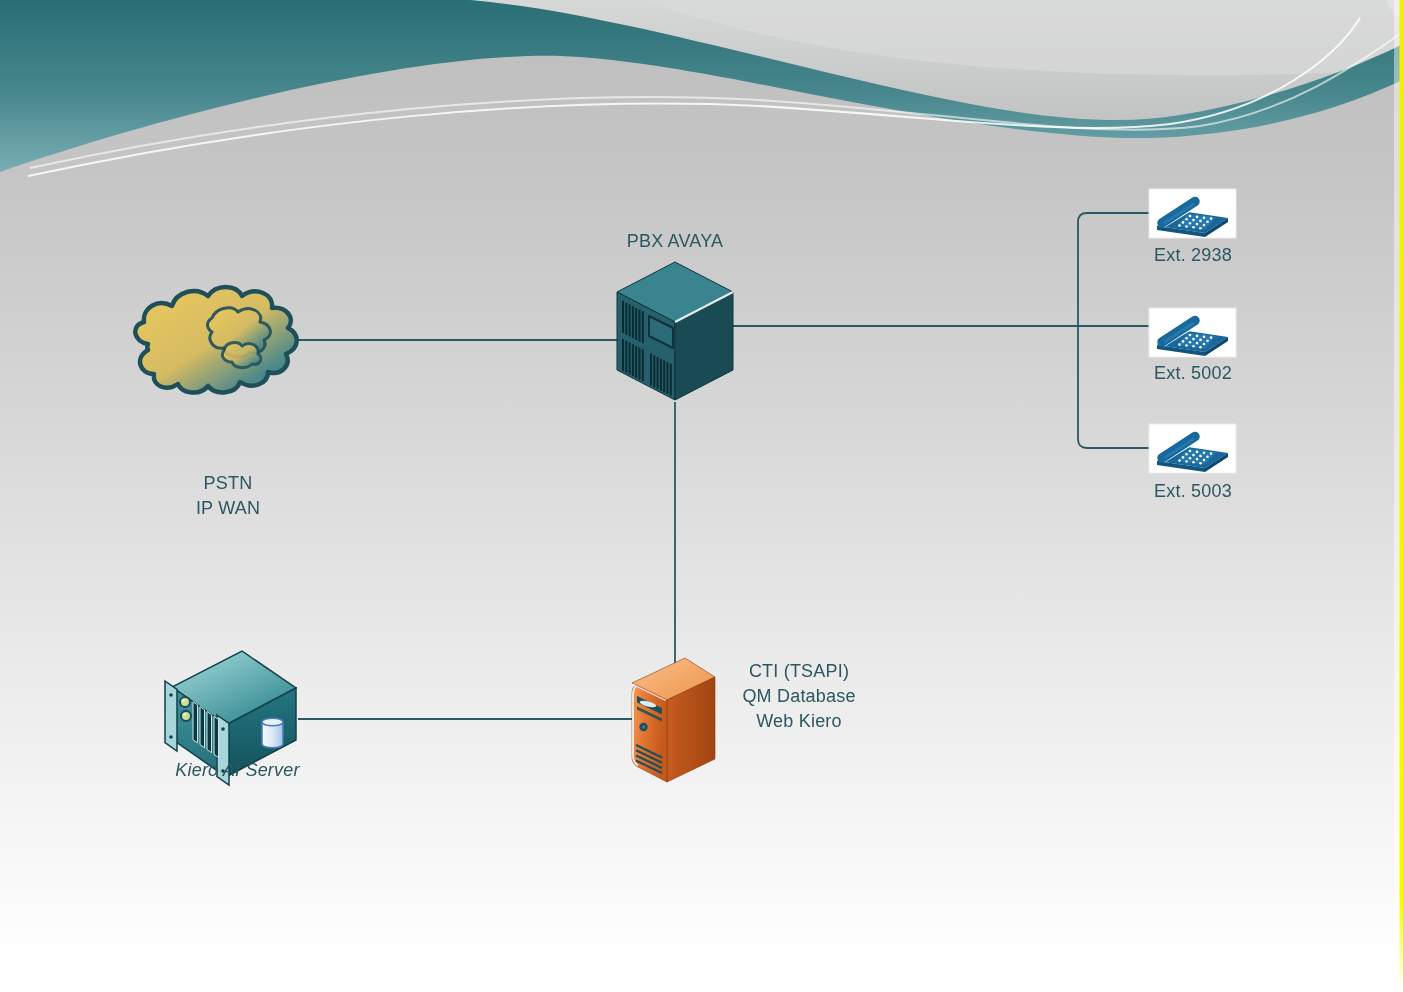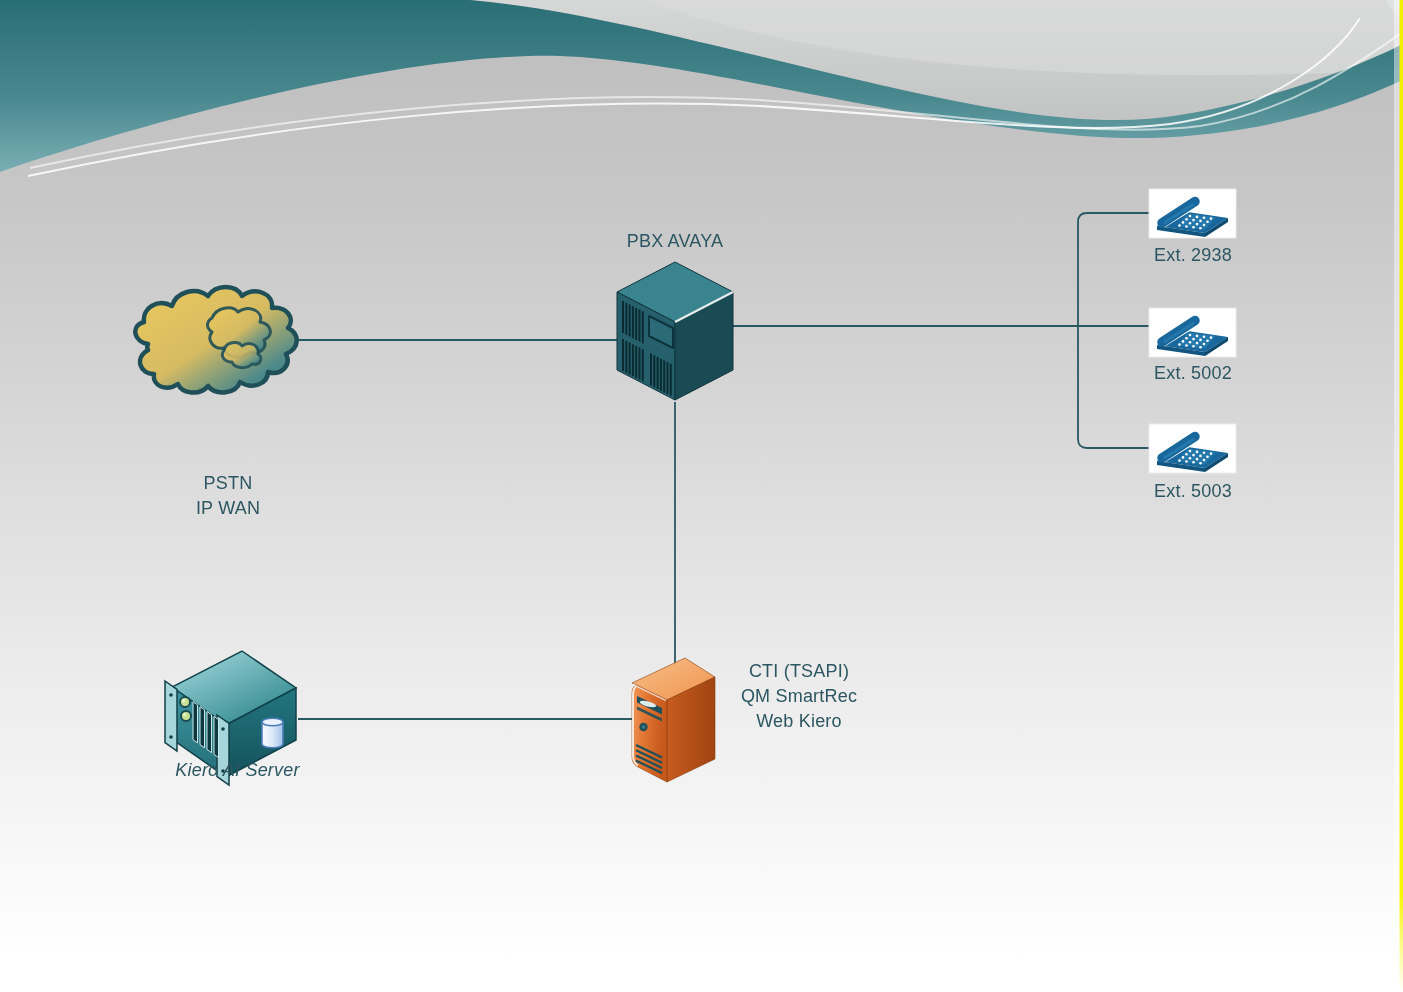--- a/index.html
+++ b/index.html
@@ -216,17 +216,17 @@
 <div class="lbl" style="left:595px; top:229px; width:160px;">PBX AVAYA</div>
 
 <div class="lbl" style="left:1148px; top:243px; width:90px;">Ext. 2938</div>
 <div class="lbl" style="left:1148px; top:361px; width:90px;">Ext. 5002</div>
 <div class="lbl" style="left:1148px; top:479px; width:90px;">Ext. 5003</div>
 
 <div class="lbl" style="left:155px; top:758px; width:165px;font-style:italic;">Kiero AI Server</div>
 
 <div class="lbl" style="left:668px; top:659px; width:262px;">
   <div>CTI (TSAPI)</div>
-  <div>QM SmartRec</div>
+  <div>QM Database</div>
   <div>Web Kiero</div>
 </div>
 
 </div>
 
 </body></html>

